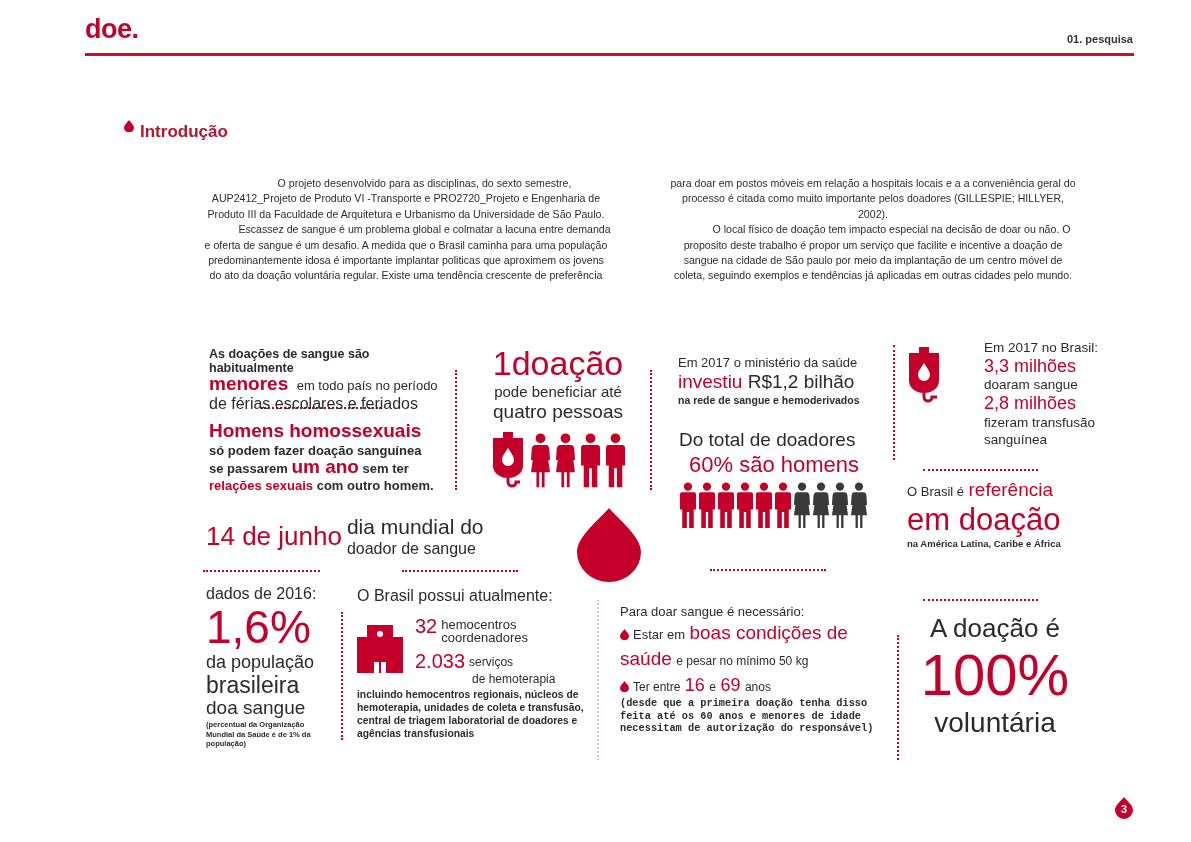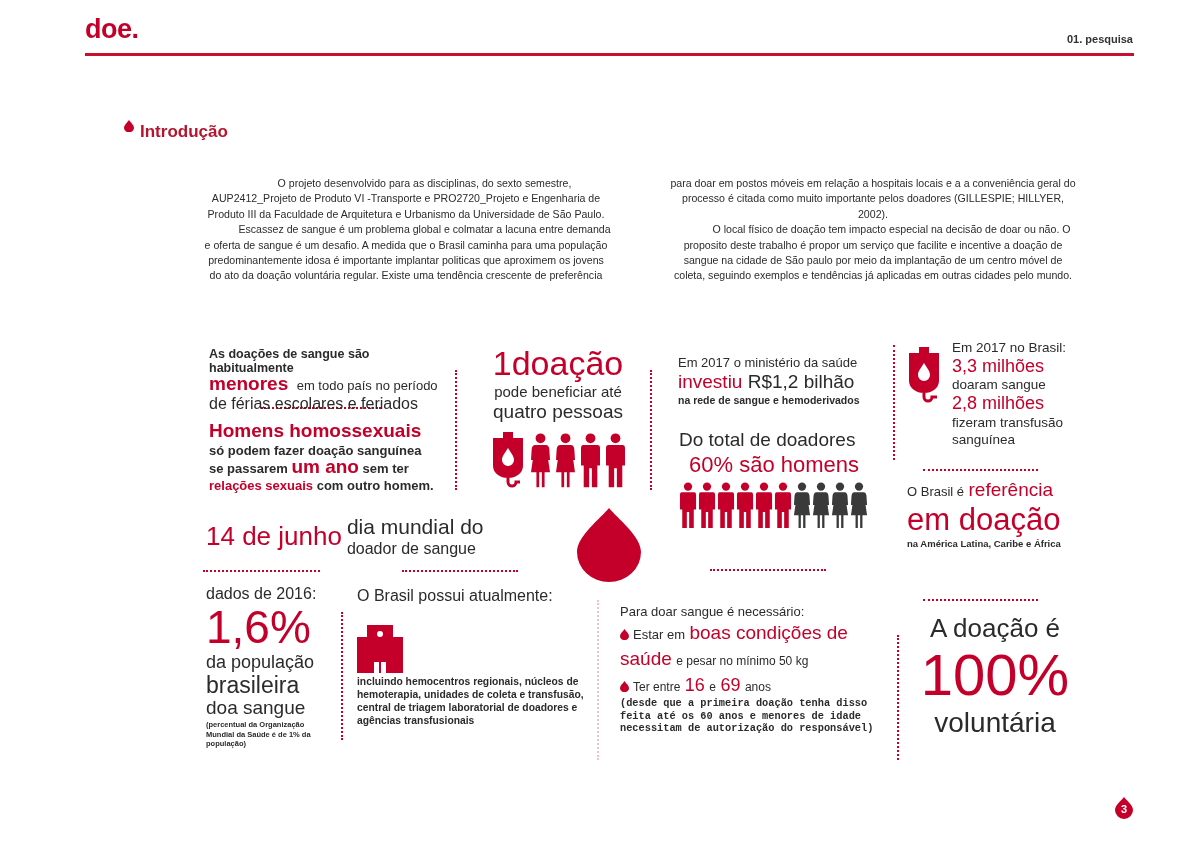--- a/index.html
+++ b/index.html
@@ -132,21 +132,21 @@
 </div>
 
 <div class="abs" style="left:906px; top:347px;">
   <svg width="36" height="56" viewBox="0 0 36 56">
     <rect x="13" y="0" width="10" height="6" fill="#c4002a"></rect>
     <path d="M3 6 H33 V34 A15 12 0 0 1 18 46 A15 12 0 0 1 3 34 Z" fill="#c4002a"></path>
     <path d="M18 16 C15 21 12 24 12 28 A6 6 0 0 0 24 28 C24 24 21 21 18 16Z" fill="#fff"></path>
     <path d="M18 46 V50 A4 4 0 0 0 26 50 H31" stroke="#c4002a" stroke-width="3" fill="none"></path>
   </svg>
 </div>
-<div class="abs" style="left:952px; top:340px; width:140px;">
+<div class="abs" style="left:984px; top:340px; width:140px;">
   <div style="font-size:13.5px;">Em 2017 no Brasil:</div>
   <div class="red" style="font-size:18px; line-height:22px;">3,3 milhões</div>
   <div style="font-size:13.5px;">doaram sangue</div>
   <div class="red" style="font-size:18px; line-height:22px;">2,8 milhões</div>
   <div style="font-size:13.5px; line-height:17px;">fizeram transfusão</div>
   <div style="font-size:13.5px; line-height:17px;">sanguínea</div>
 </div>
 
 <div class="abs" style="left:679px; top:428px; width:210px;">
   <div style="font-size:19px; line-height:24px;">Do total de doadores</div>
@@ -228,20 +228,36 @@
 <div class="abs" style="left:357px; top:587px; width:230px;">
   <div style="font-size:16px;">O Brasil possui atualmente:</div>
   <div style="display:flex; margin-top:10px;">
     <svg width="46" height="48" viewBox="0 0 46 48" style="margin-top:10px;">
       <rect x="10" y="0" width="26" height="12" fill="#c4002a"></rect>
       <rect x="0" y="12" width="46" height="36" fill="#c4002a"></rect>
       <circle cx="23" cy="9" r="3" fill="#fff"></circle>
       <rect x="17" y="37" width="5" height="11" fill="#fff"></rect>
       <rect x="24" y="37" width="5" height="11" fill="#fff"></rect>
     </svg>
+    <div style="margin-left:12px;">
+      <div style="display:flex; align-items:flex-start;">
+        <span class="red" style="font-size:20px; line-height:22px;">32</span>
+        <div style="margin-left:4px; font-size:13px; line-height:13px; margin-top:3px;">
+          <div>hemocentros</div>
+          <div>coordenadores</div>
+        </div>
+      </div>
+      <div style="display:flex; align-items:flex-start; margin-top:6px;">
+        <span class="red" style="font-size:20px; line-height:22px;">2.033</span>
+        <div style="margin-left:4px; font-size:12px; line-height:14px; margin-top:5px;">
+          <div>serviços</div>
+        </div>
+      </div>
+      <div style="font-size:12px; line-height:14px; margin-left:57px;">de hemoterapia</div>
+    </div>
   </div>
   <div style="font-size:10.3px; font-weight:bold; line-height:13px; margin-top:2px;">incluindo hemocentros regionais, núcleos de hemoterapia, unidades de coleta e transfusão, central de triagem laboratorial de doadores e agências transfusionais</div>
 </div>
 
 <div class="abs" style="left:620px; top:604px; width:270px;">
   <div style="font-size:13px;">Para doar sangue é necessário:</div>
   <div style="line-height:24px; margin-top:2px;">
     <svg class="bullet-drop" viewBox="0 0 10 12">
         <path d="M5 0 C3 3 0 5 0 8 A5 4.2 0 0 0 10 8 C10 5 7 3 5 0Z" fill="#c4002a"></path>
       </svg><span style="font-size:13px;">Estar em</span>

